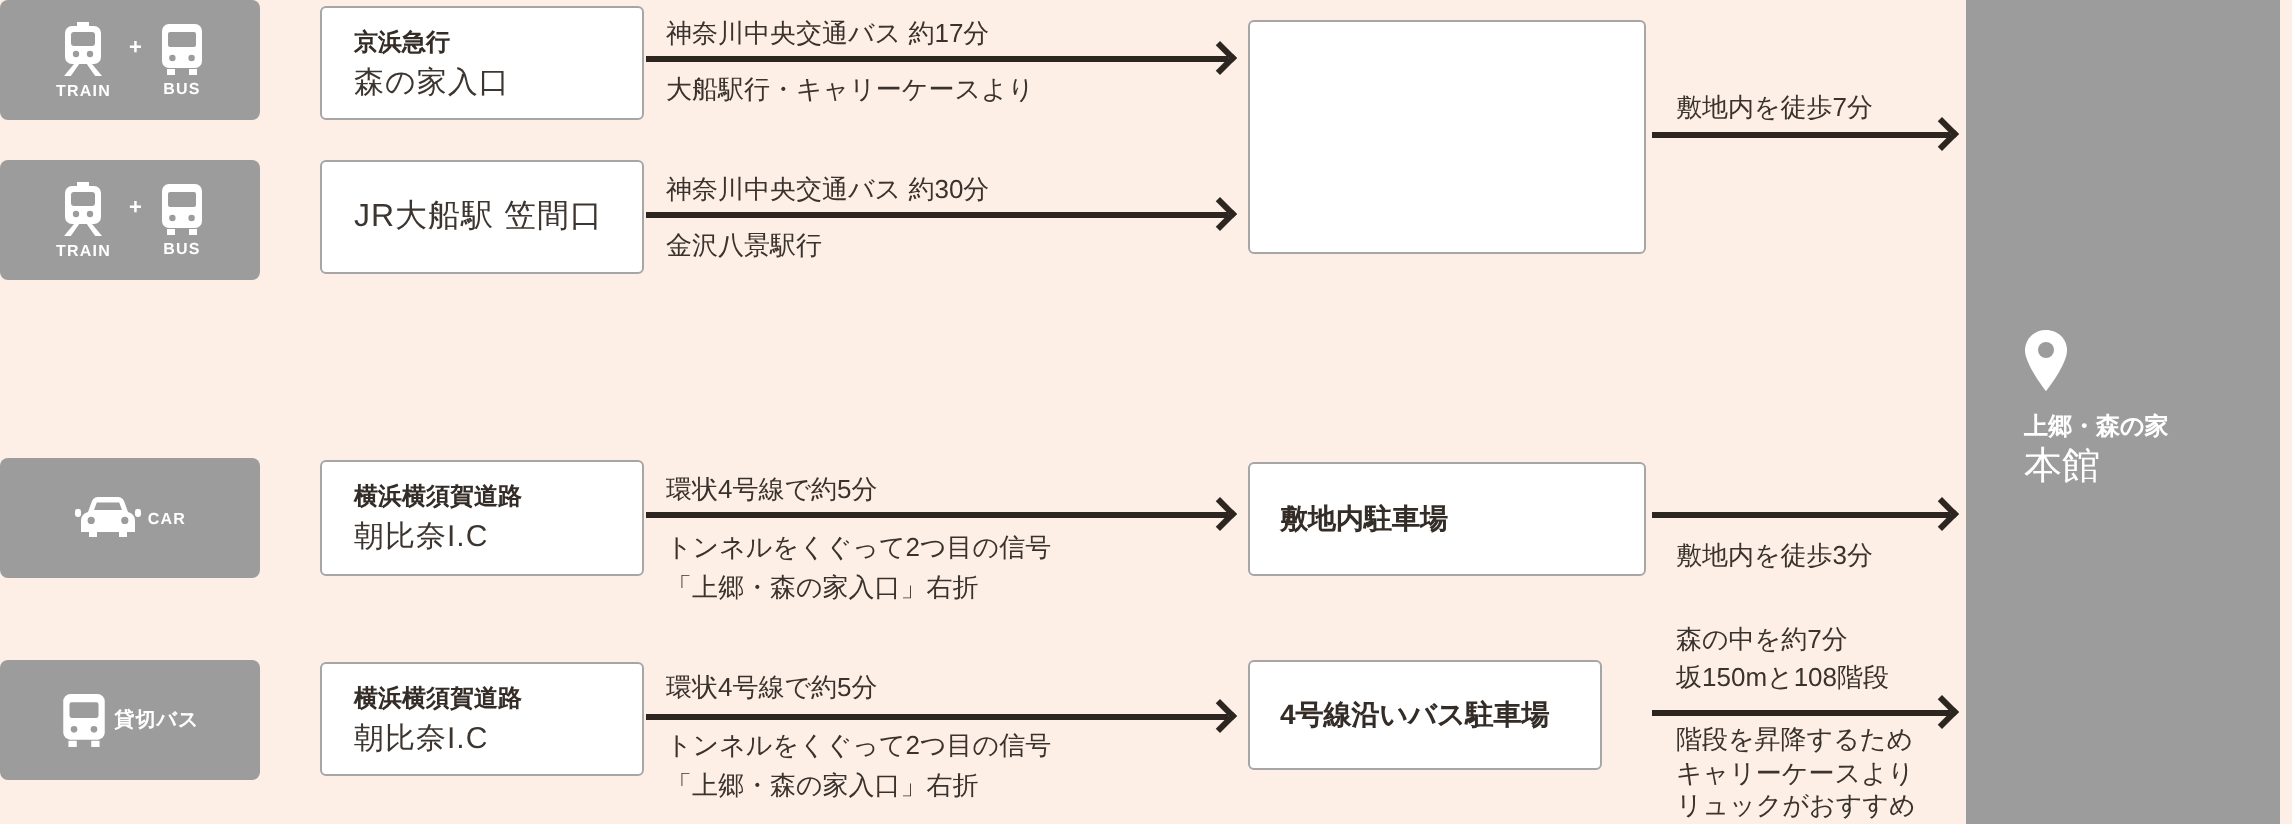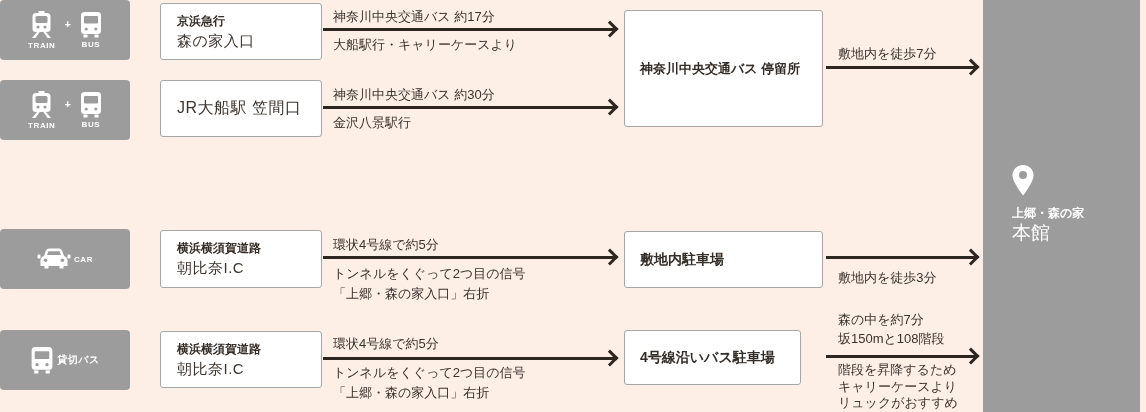--- a/index.html
+++ b/index.html
@@ -121,21 +121,20 @@
 
   <div class="sbox" style="left:160px;top:80px;width:162px;height:57px;">
     <div class="s-xlarge">JR大船駅 笠間口</div>
   </div>
 
   <div class="arrow" style="left:323px;top:106px;width:291px;"></div>
   <div class="albl" style="left:333px;top:88px;">神奈川中央交通バス 約30分</div>
   <div class="albl" style="left:333px;top:116px;">金沢八景駅行</div>
 
   <div class="sbox" style="left:624px;top:10px;width:199px;height:117px;padding-left:15px;">
-    <div class="r-small">神奈川中央交通バス 停留所</div>
   </div>
 
   <div class="arrow" style="left:826px;top:66px;width:149px;"></div>
   <div class="albl" style="left:838px;top:47px;">敷地内を徒歩7分</div>
 
   <div class="mode single" style="top:229px;">
     <svg width="34" height="23" viewBox="0 0 34 23">
       <path fill="#fff" d="M7 8 L9 2.5 Q10 0.5 12 0.5 H22 Q24 0.5 25 2.5 L27 8 Q30.5 9 30.5 12.5 V18 H26.5 V20.5 H22.5 V18 H11.5 V20.5 H7.5 V18 H3.5 V12.5 Q3.5 9 7 8 Z"></path>
       <path d="M10 7 L11.4 3.2 H22.6 L24 7 Z" fill="#9c9c9c"></path>
       <circle cx="8.6" cy="12.2" r="1.8" fill="#9c9c9c"></circle>

